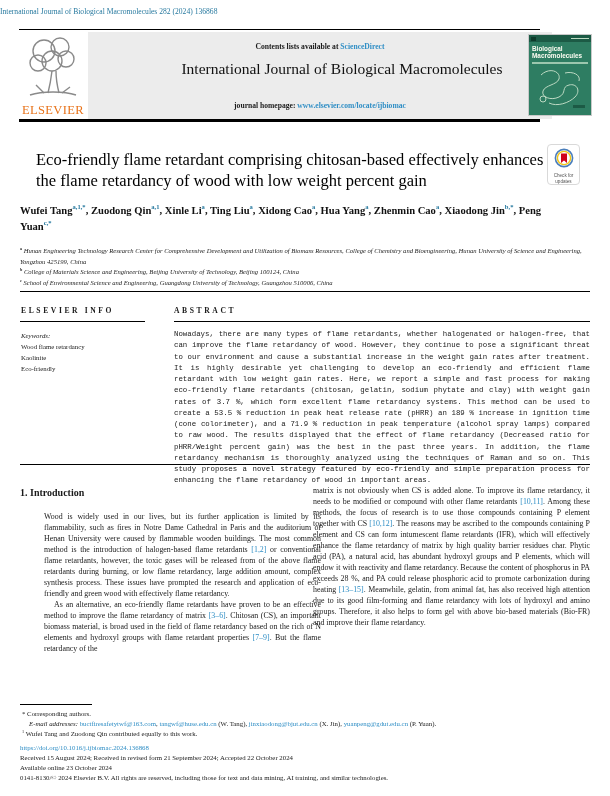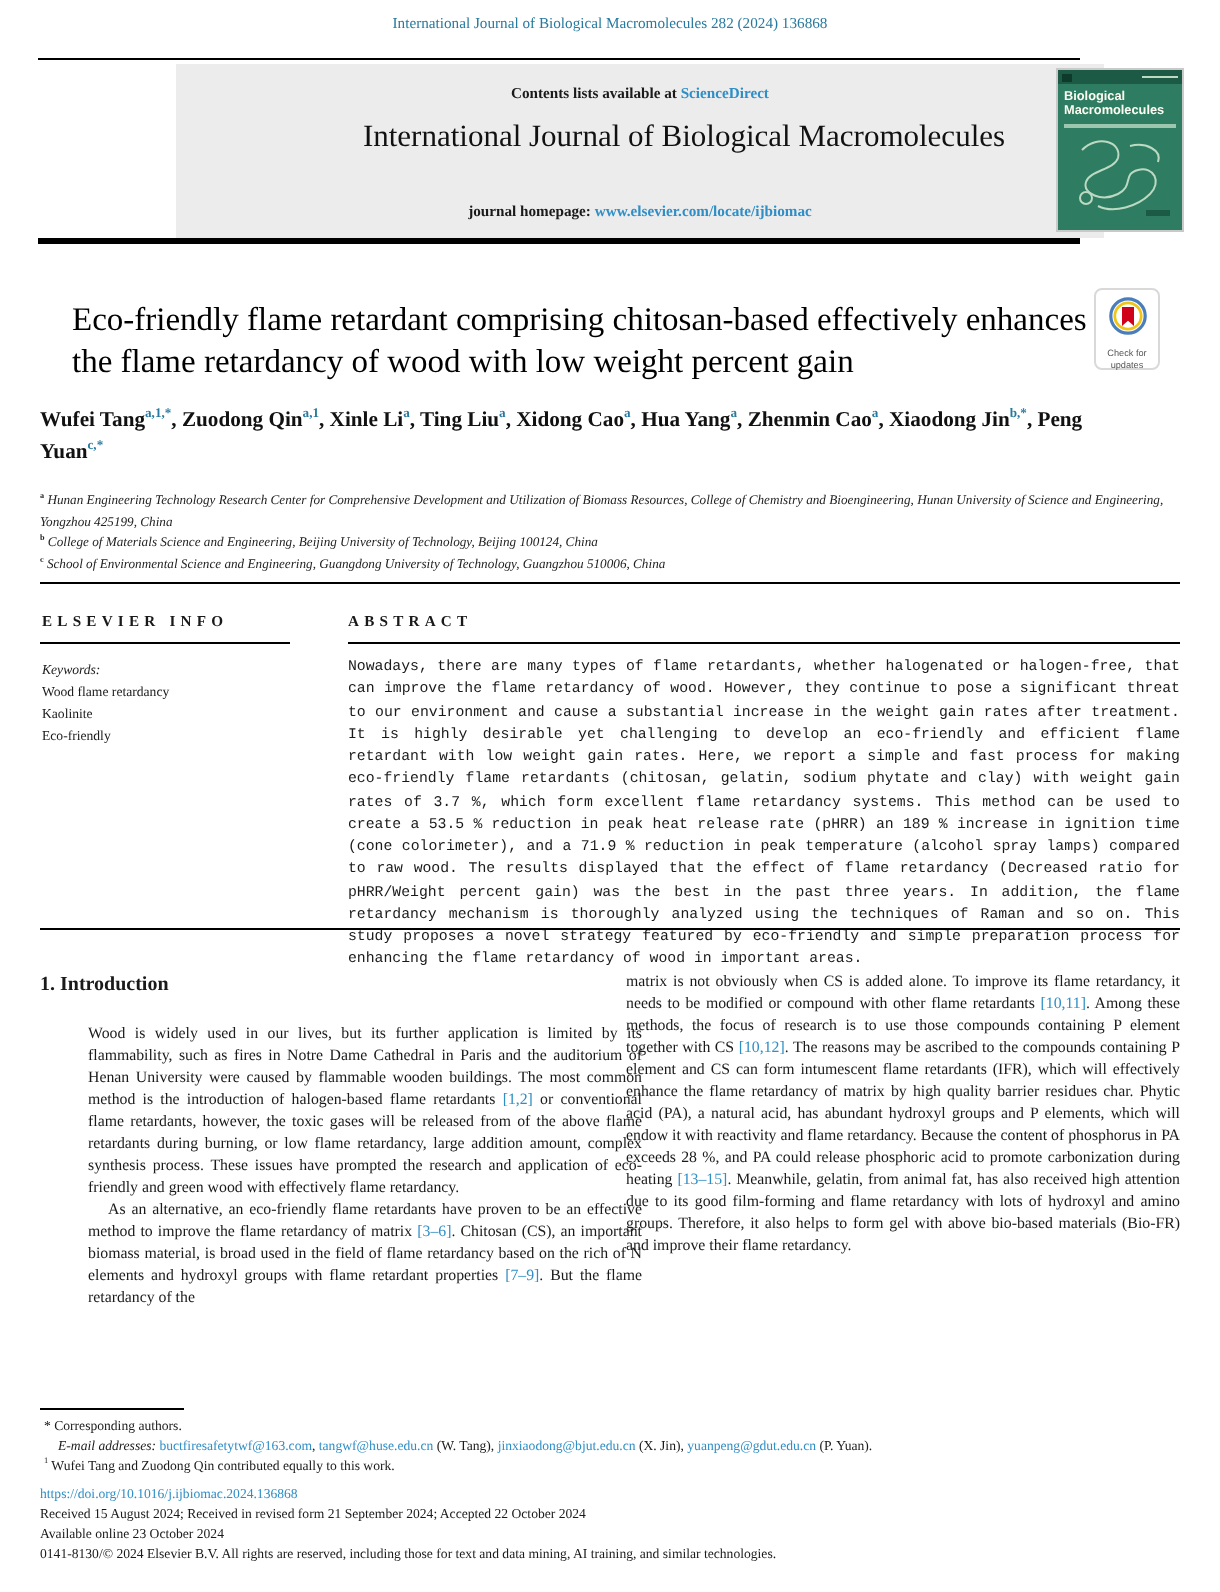--- a/index.html
+++ b/index.html
@@ -3,21 +3,21 @@
 <meta charset="utf-8">
 <style>
   html,body{margin:0;padding:0;background:#ffffff;}
   .page{position:relative;width:610px;height:796px;background:#fff;
         font-family:"Liberation Serif",serif;color:#1a1a1a;overflow:hidden;}
   .link{color:#2f8ec5;}
   .it{font-style:italic;}
   sup{font-size:62%;line-height:0;}
 
   
-  .head-cite{position:absolute;top:7px;left:0;right:0;text-align:center;
+  .head-cite{position:absolute;top:7px;left:0;right:0;text-align:left;
              font-size:7.6px;color:#27799f;}
   .rule-top{position:absolute;top:29px;left:19px;width:521px;height:1.4px;background:#000;}
   .banner{position:absolute;top:32px;left:88px;width:464px;height:87px;background:#ececec;text-align:center;}
   .banner-contents{margin-top:10px;font-size:7.6px;font-weight:bold;}
   .banner-title{margin-top:9px;font-size:15.5px;color:#111;padding-left:44px;}
   .banner-home{margin-top:23px;font-size:7.6px;font-weight:bold;}
   .logo{position:absolute;top:33px;left:20px;width:66px;height:88px;text-align:center;}
   .logo-text{color:#e8731a;font-size:12.5px;letter-spacing:.4px;margin-top:-2px;}
   .cover{position:absolute;top:34px;left:528px;width:64px;height:82px;background:#2e7d62;
          border:1px solid #c9c9c9;box-sizing:border-box;font-family:"Liberation Sans",sans-serif;}
@@ -67,20 +67,36 @@
   .bottom{position:absolute;top:743px;left:20px;width:570px;font-size:6.8px;line-height:1.47;}
 </style>
 </head>
 <body>
 
 <div class="page">
 
   <div class="head-cite">International Journal of Biological Macromolecules 282 (2024) 136868</div>
   <div class="rule-top"></div>
 
+  <div class="logo">
+    <svg width="62" height="68" viewBox="0 0 62 68">
+      <g fill="none" stroke="#8a8a8a" stroke-width="1.4">
+        <circle cx="22" cy="18" r="11"></circle>
+        <circle cx="38" cy="14" r="9"></circle>
+        <circle cx="44" cy="26" r="8"></circle>
+        <circle cx="16" cy="30" r="8"></circle>
+        <circle cx="30" cy="28" r="10"></circle>
+        <path d="M30 38 C29 46 28 52 26 60"></path>
+        <path d="M34 38 C34 46 35 52 37 60"></path>
+        <path d="M8 62 C20 58 42 58 54 62"></path>
+        <path d="M22 60 L14 52 M40 60 L48 54"></path>
+      </g>
+    </svg>
+    <div class="logo-text">ELSEVIER</div>
+  </div>
 
   <div class="banner">
     <div class="banner-contents">
       <span>Contents lists available at </span><span class="link">ScienceDirect</span>
     </div>
     <div class="banner-title">International Journal of Biological Macromolecules</div>
     <div class="banner-home">
       <span>journal homepage: </span><span class="link">www.elsevier.com/locate/ijbiomac</span>
     </div>
   </div>

